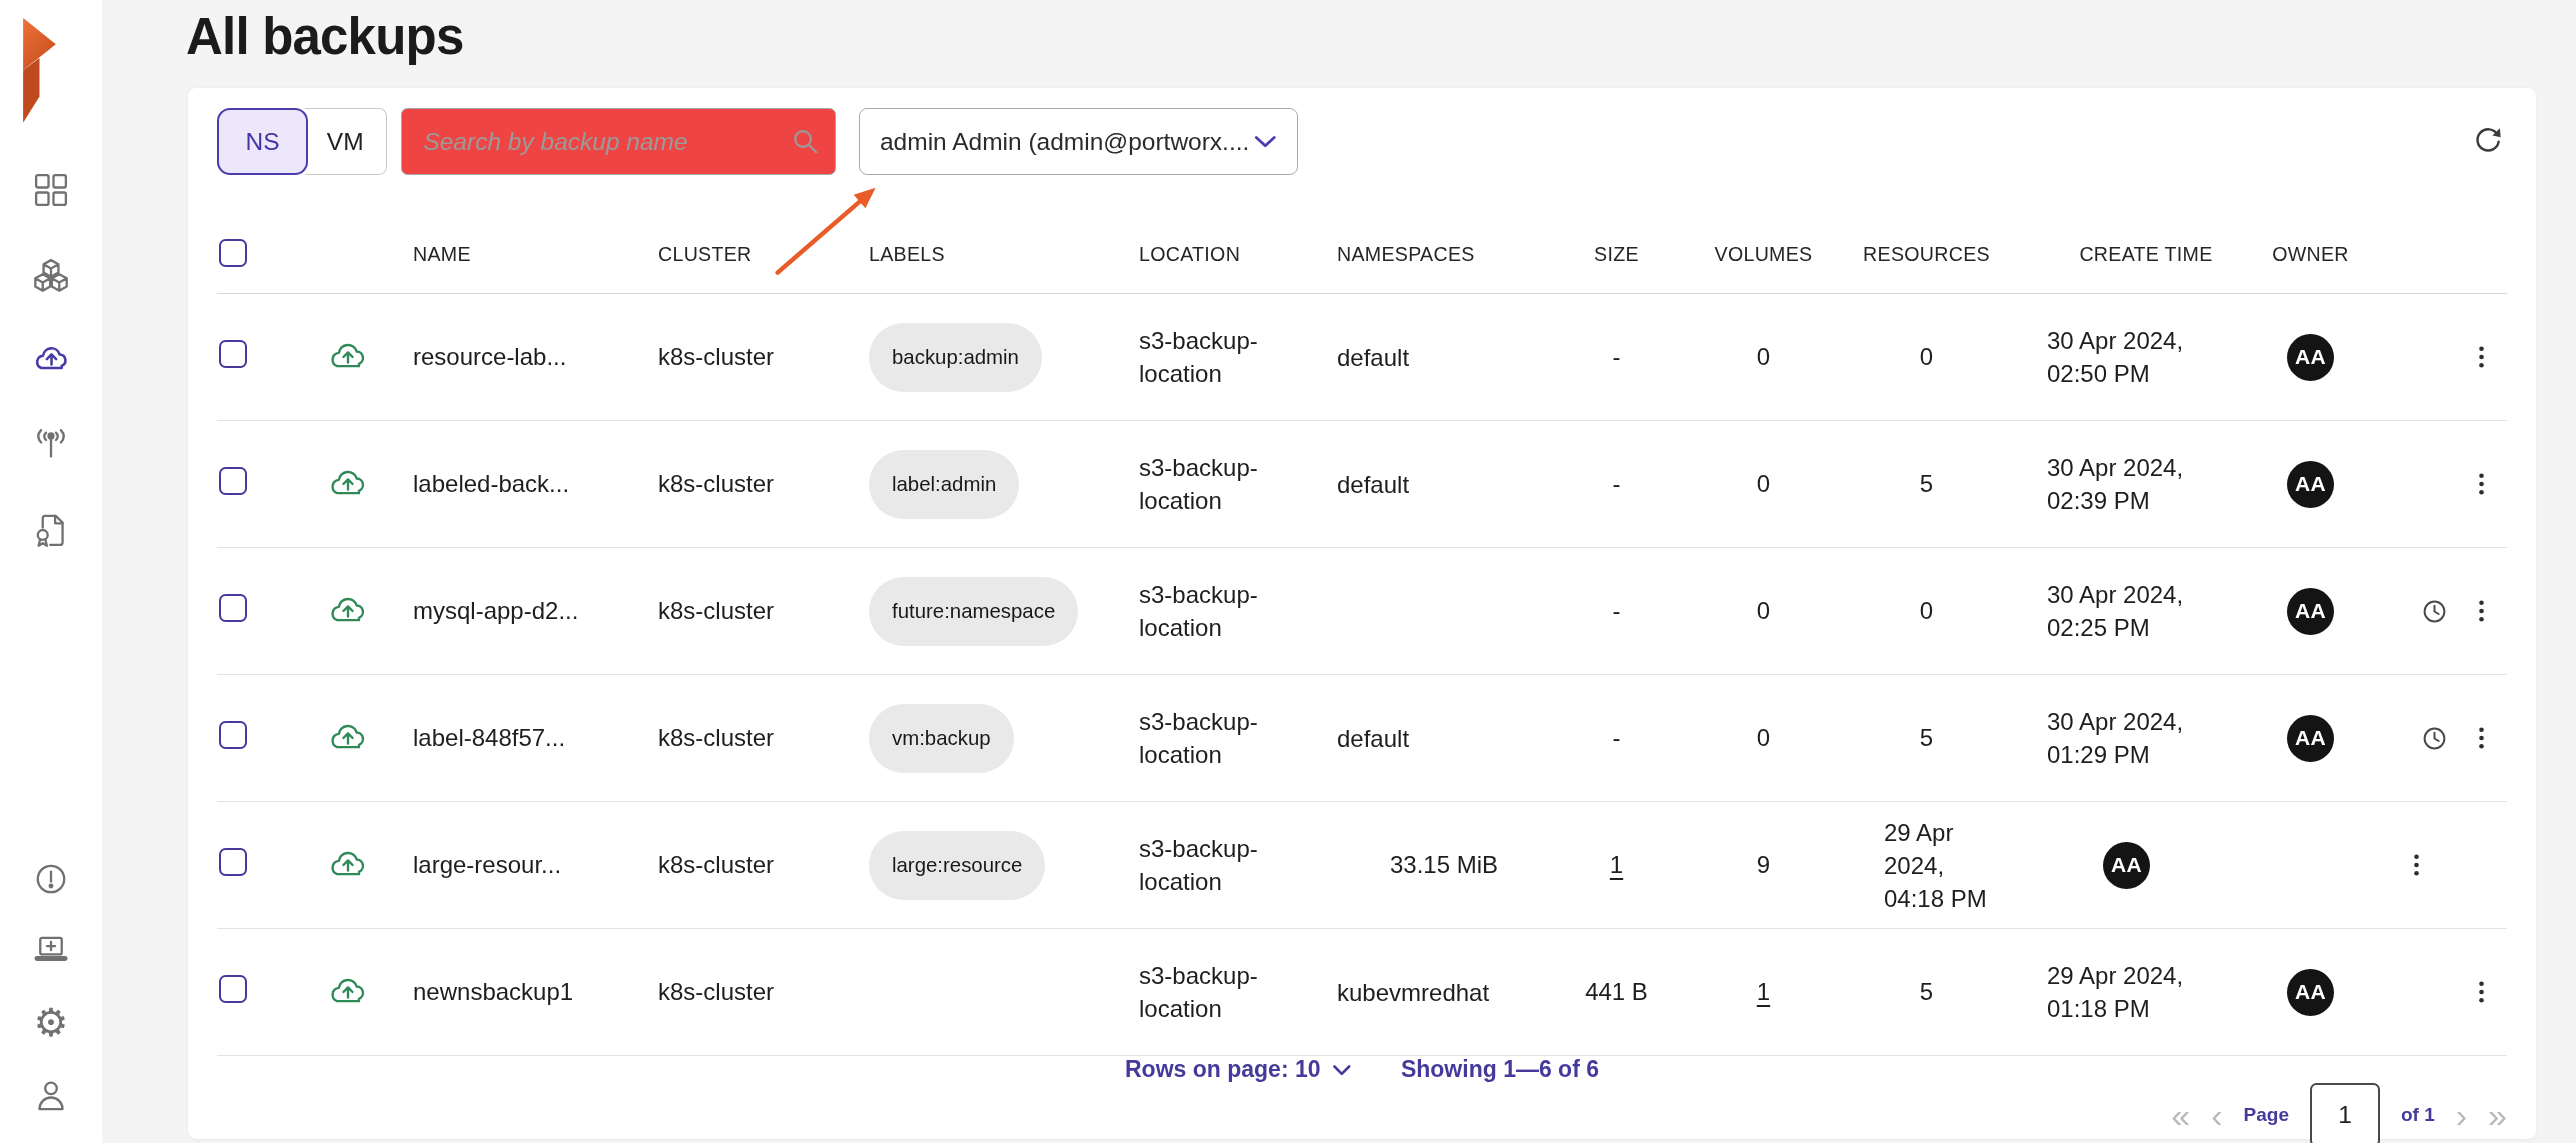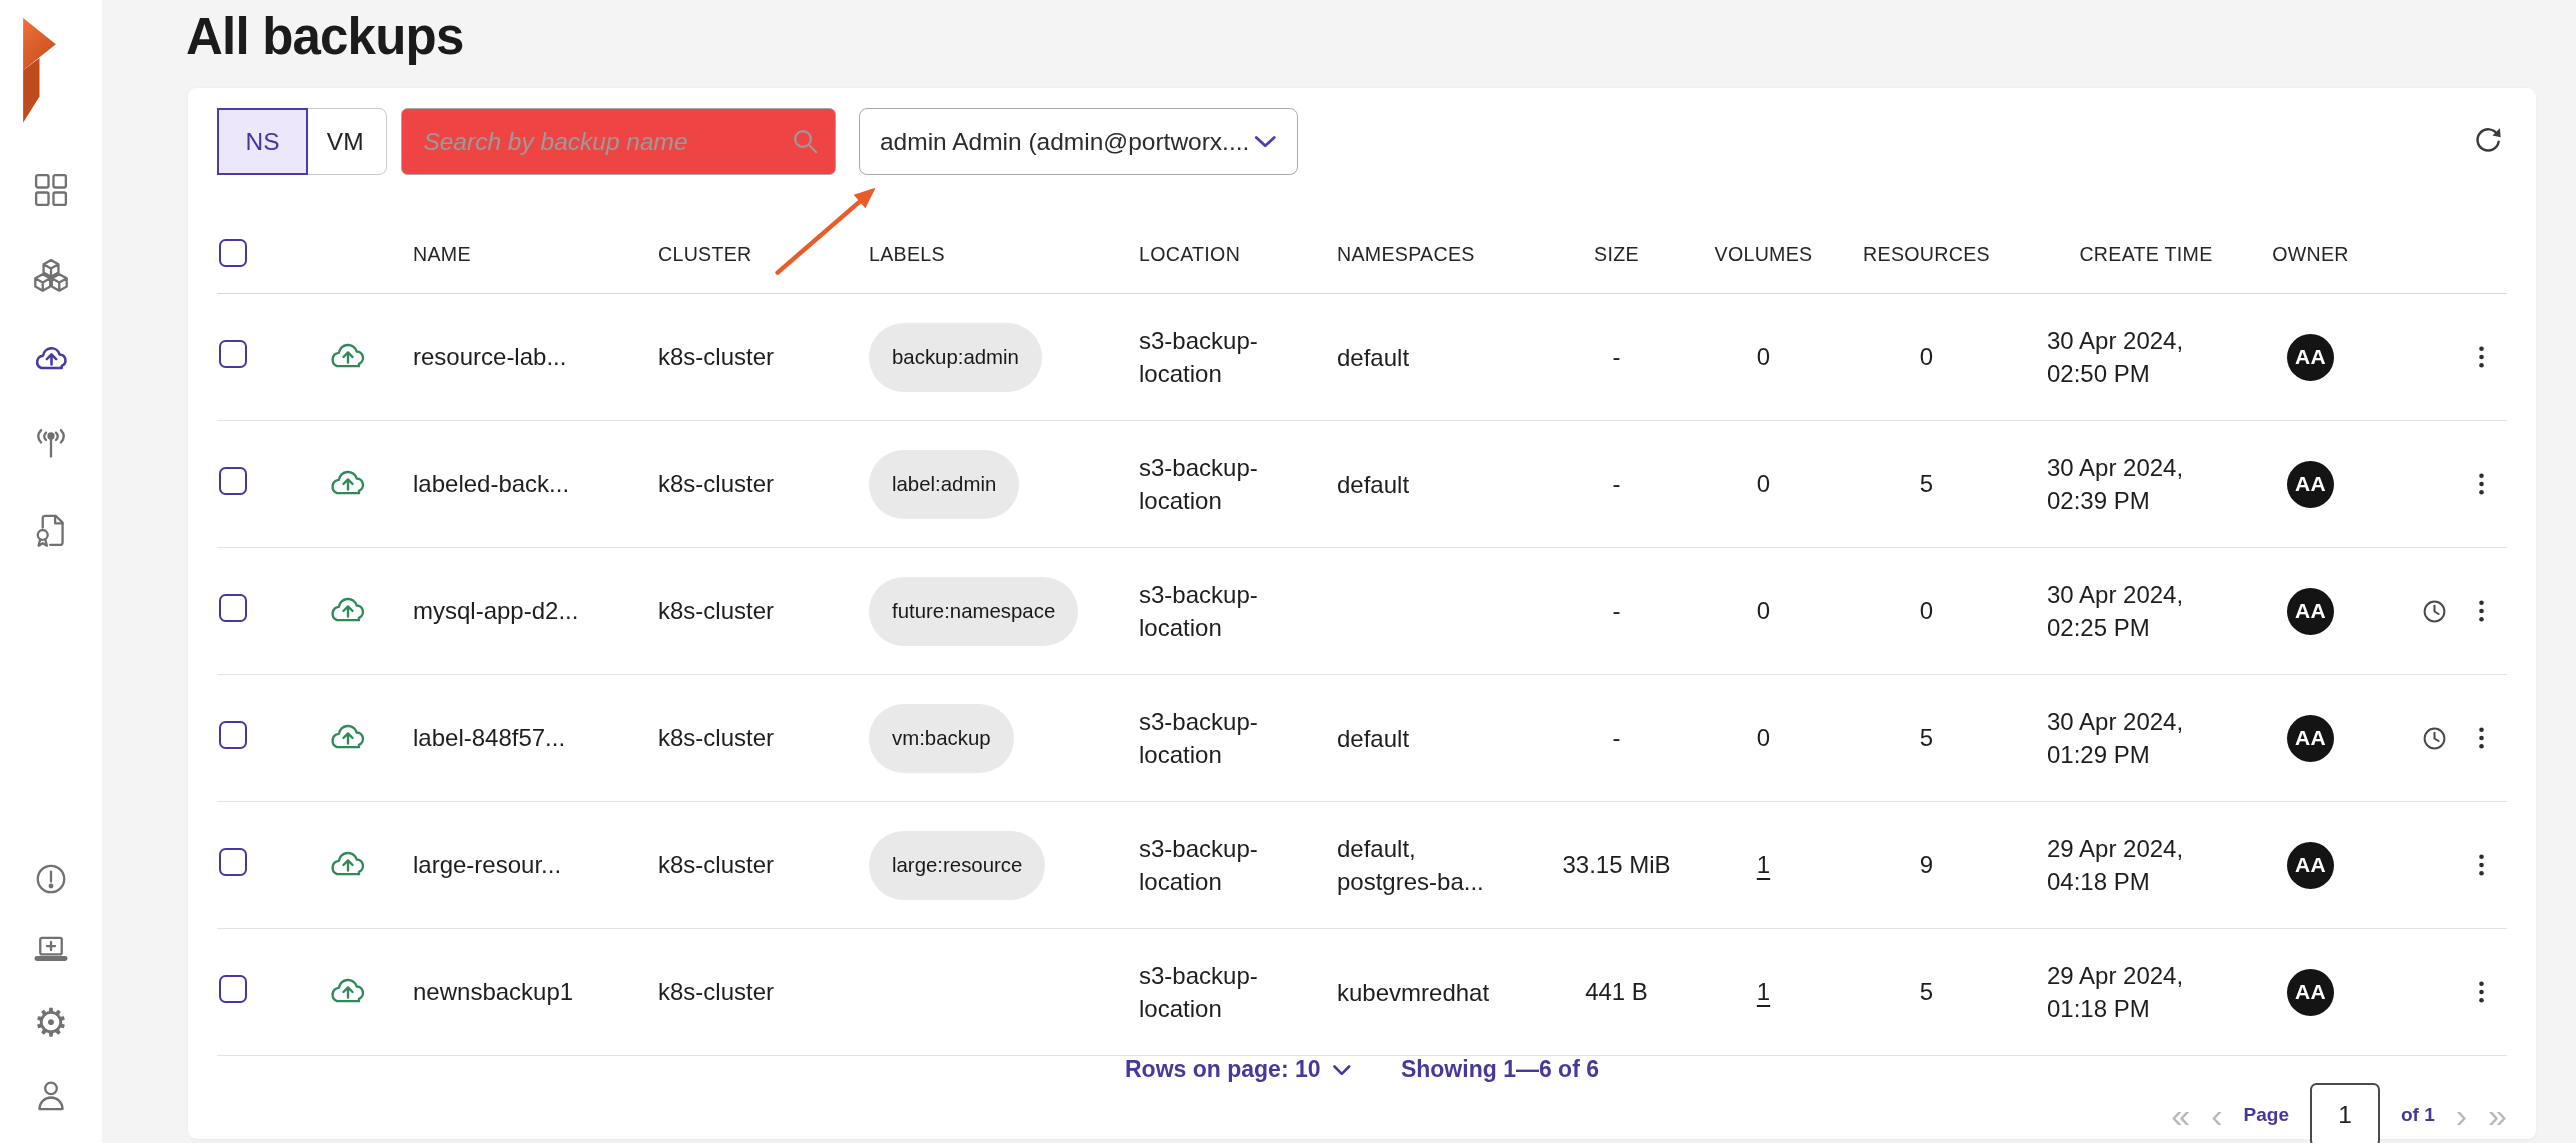--- a/index.html
+++ b/index.html
@@ -19,21 +19,21 @@
   
   .title { position:absolute; left:186px; top:6.5px; font-size:51px; font-weight:700; color:#1b1b1b; letter-spacing:-0.8px; z-index:2; }
 
   
   .card { position:absolute; left:188px; top:88px; width:2348px; height:1051px; background:#ffffff; border-radius:8.2px; box-shadow:0 0.8px 3.3px rgba(0,0,0,0.05); z-index:1; padding:20.4px 29px 0 29px; }
 
   
   .toolbar { display:flex; align-items:center; height:67px; }
   .toggle { display:flex; }
   .tg { height:67px; font-size:24.5px; display:flex; align-items:center; justify-content:center; cursor:pointer; }
-  .tg-ns { width:91px; background:#ece7fb; border:2.5px solid #4c3bab; border-radius:0; color:#4633a8; z-index:2; }
+  .tg-ns { width:91px; background:#ece7fb; border:2.5px solid #4c3bab; border-radius:13px; color:#4633a8; z-index:2; }
   .tg-vm { width:82px; background:#fff; border:1.6px solid #c9c9c9; border-left:none; border-radius:0 8.2px 8.2px 0; color:#222; margin-left:-3.3px; }
   .search-wrap { position:relative; margin-left:14.7px; }
   .search-input { width:435px; height:67px; border:1.6px solid #a8a8a8; border-radius:6.5px; padding:0 60px 0 21px; font-size:24.5px; font-family:"Liberation Sans", sans-serif; color:#333; background:#ef4444; }
   .search-input::placeholder { color:#9b9b9b; font-style:italic; }
   .search-ic { position:absolute; right:14.7px; top:16.3px; }
   .select { width:439px; height:67px; margin-left:23px; border:1.6px solid #a8a8a8; border-radius:8.2px; background:#fff; display:flex; align-items:center; padding:0 19.6px; cursor:pointer; }
   .select-val { font-size:24.5px; color:#2b2b2b; white-space:nowrap; overflow:hidden; }
   .select svg { margin-left:auto; flex:none; }
   .refresh { margin-left:auto; background:none; border:none; cursor:pointer; width:39px; height:39px; }
 
@@ -419,24 +419,20 @@
           </g>
         </svg>
       </div>
     <div class="c-name">large-resour...</div>
     <div>k8s-cluster</div>
     <div><span class="pill">large:resource</span></div>
     <div class="two-line">
         <span>s3-backup-</span>
         <span>location</span>
       </div>
-    <div class="two-line">
-        <span>default,</span>
-        <span>postgres-ba...</span>
-      </div>
     <div class="c-center">33.15 MiB</div>
     <div class="c-center"><span class="vol-link">1</span></div>
     <div class="c-center">9</div>
     <div class="c-created two-line">
         <span>29 Apr 2024,</span>
         <span>04:18 PM</span>
       </div>
     <div class="c-owner">
         <span class="avatar">AA</span>
       </div>

